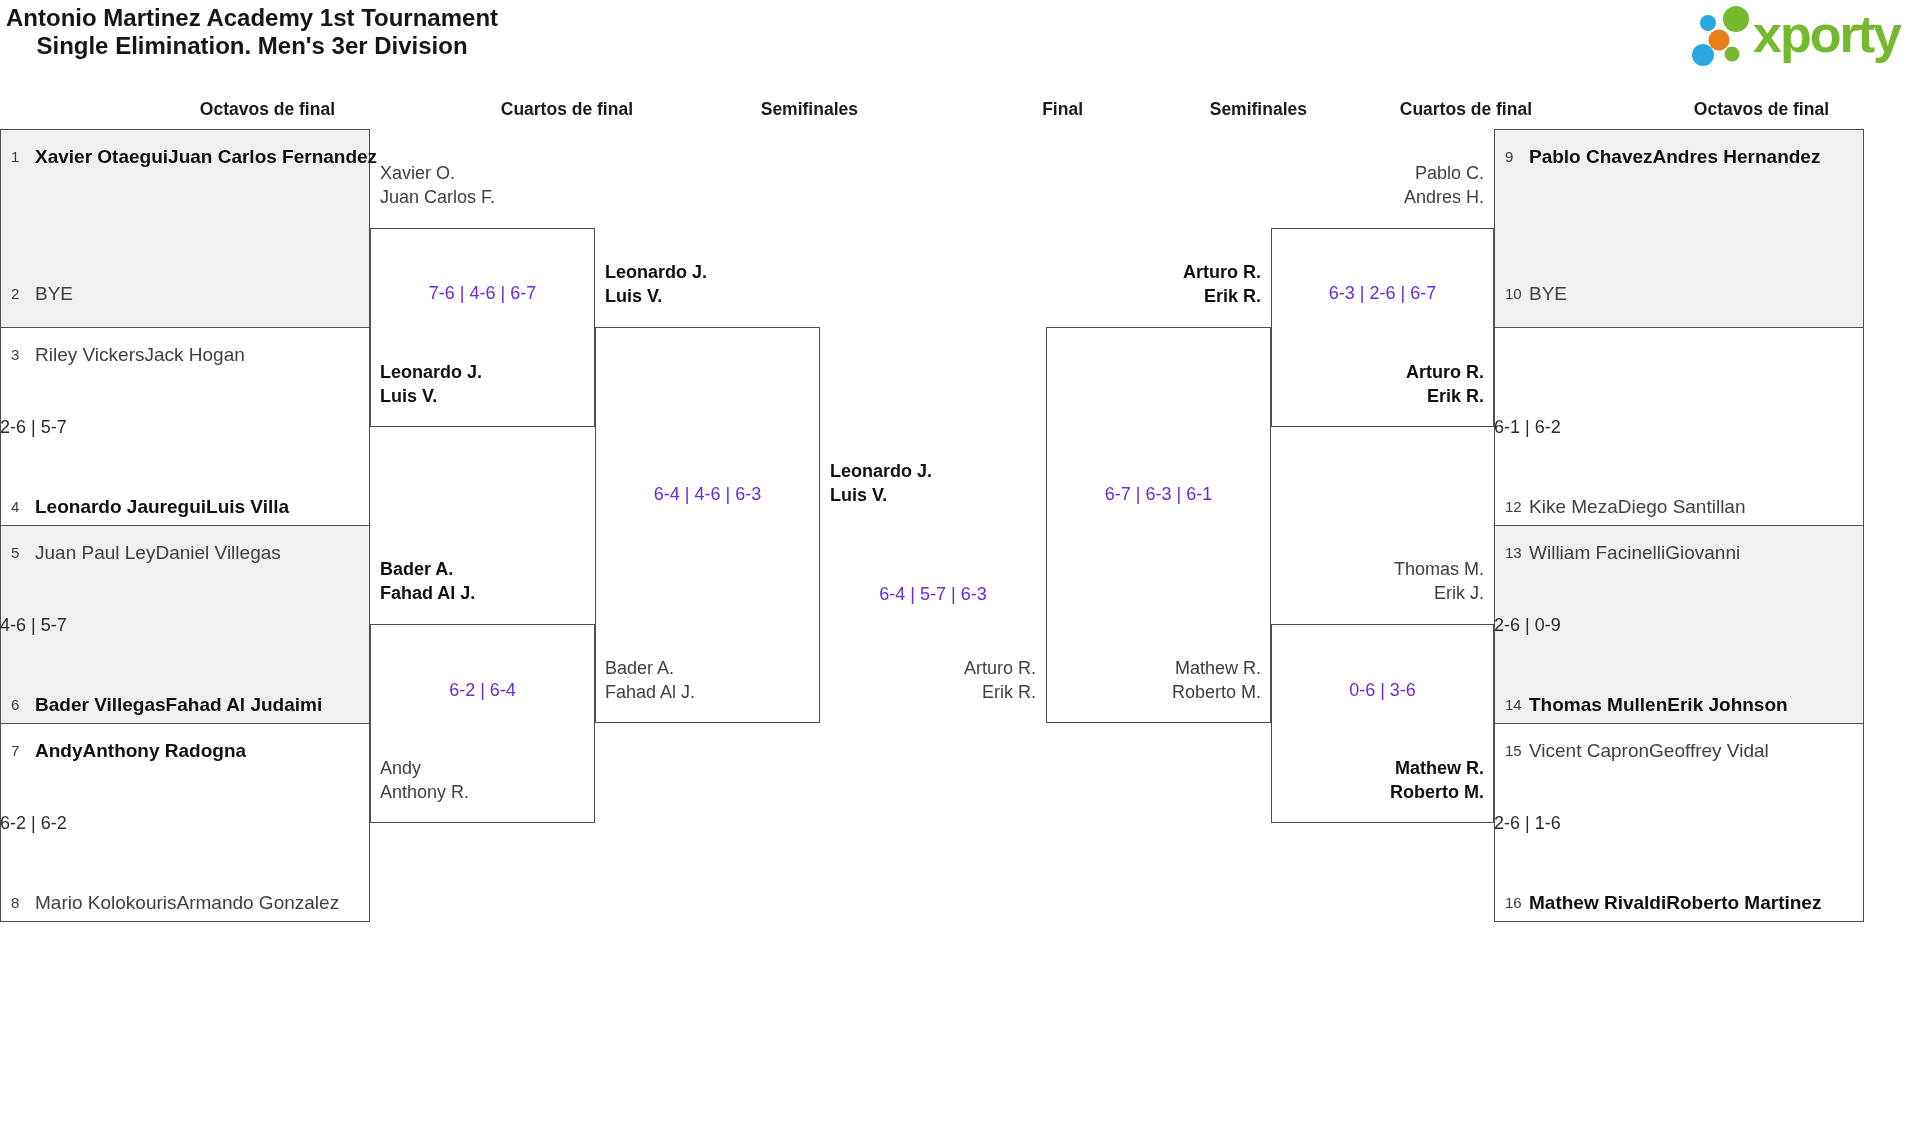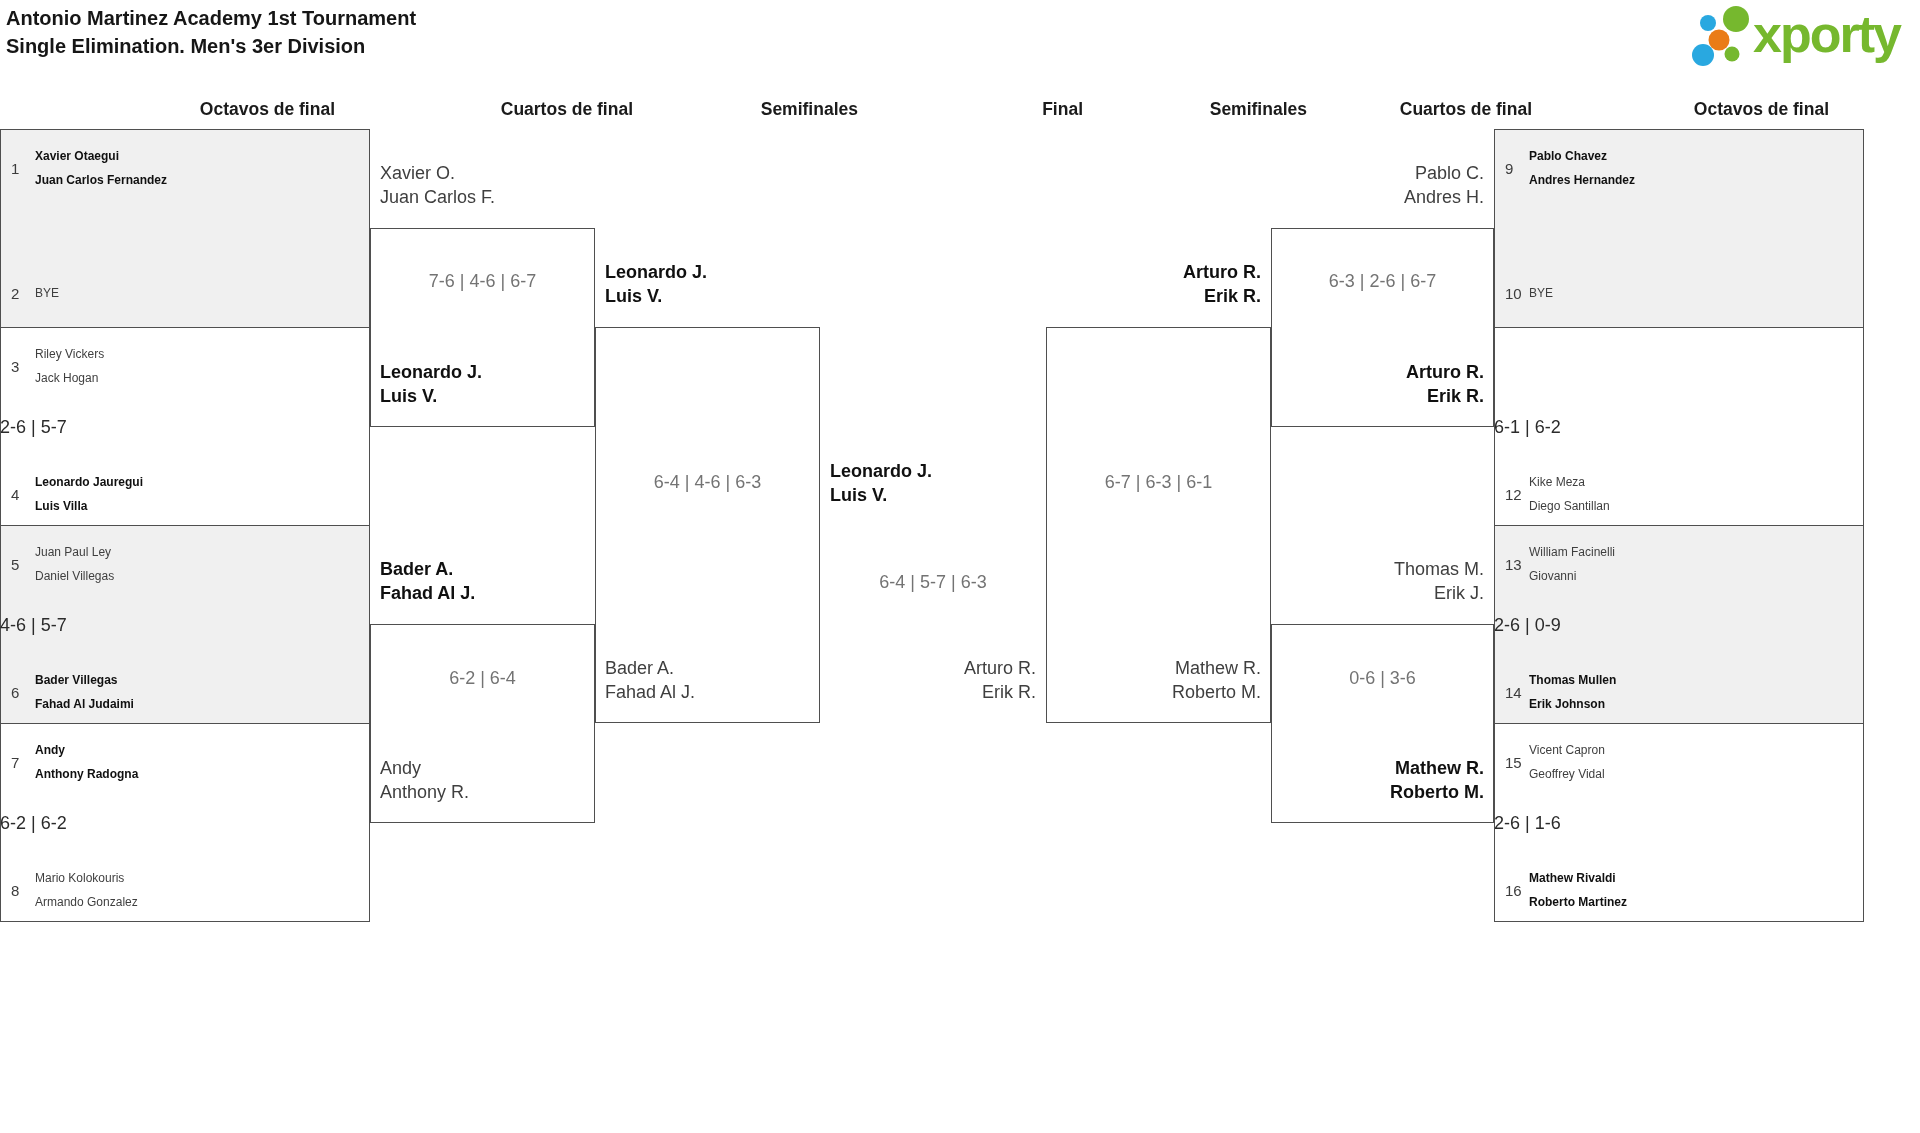--- a/index.html
+++ b/index.html
@@ -1,39 +1,39 @@
 <!DOCTYPE html>
 <html><head>
 <meta charset="utf-8">
 <style>
   html,body{margin:0;padding:0;}
   body{
     width:1920px;height:1133px;position:relative;overflow:hidden;
     background:#ffffff;font-family:"Liberation Sans",sans-serif;
   }
   .abs{position:absolute;}
-  .title{position:absolute;left:6px;top:4px;font-size:20px;line-height:28px;font-weight:700;color:#161616;}
+  .title{position:absolute;left:6px;top:4px;font-size:24px;line-height:28px;font-weight:700;color:#161616;text-align:center;}
   .logo-word{position:absolute;left:1753px;top:8px;font-size:52px;font-weight:700;letter-spacing:-2px;color:#76b82e;line-height:52px;}
   .rhead{position:absolute;top:99px;width:300px;text-align:right;font-size:17.5px;font-weight:600;color:#1b1b1b;white-space:nowrap;}
   .obox{position:absolute;width:370px;height:199px;border:1px solid #4f4f4f;box-sizing:border-box;background:#ffffff;}
   .obox.gray{background:#f0f0f0;}
   .bbox{position:absolute;border:1px solid #4f4f4f;box-sizing:border-box;background:transparent;}
   .slot{position:absolute;left:0;right:0;display:flex;align-items:center;padding-left:10px;box-sizing:border-box;}
   .slot.top{top:15px;}
   .slot.bot{bottom:7px;}
   .slot.bye{bottom:22px;}
   .seed{flex:0 0 24px;width:24px;font-size:15px;color:#3c3c3c;}
-  .names{display:flex;flex-direction:column;font-size:12px;line-height:23.5px;color:#3f3f3f;}
+  .names{display:flex;flex-direction:row;font-size:19px;line-height:23.5px;color:#3f3f3f;}
   .names.w{font-weight:700;color:#101010;}
   .nline{display:block;white-space:nowrap;}
   .oscore{position:absolute;text-align:left;font-size:18px;color:#2b2b2b;white-space:nowrap;}
   .lbl{position:absolute;font-size:18px;line-height:23.5px;color:#3f3f3f;white-space:nowrap;}
   .lbl.ra{text-align:right;}
   .lbl.w{font-weight:700;color:#101010;}
-  .cscore{position:absolute;text-align:center;font-size:18px;color:#737373;white-space:nowrap;}
+  .cscore{position:absolute;text-align:center;font-size:18px;color:#6d28d9;white-space:nowrap;margin-top:12px;}
 </style>
 </head>
 <body>
 
 <div class="title">
   <div>Antonio Martinez Academy 1st Tournament</div>
   <div>Single Elimination. Men's 3er Division</div>
 </div>
 
 <div>

